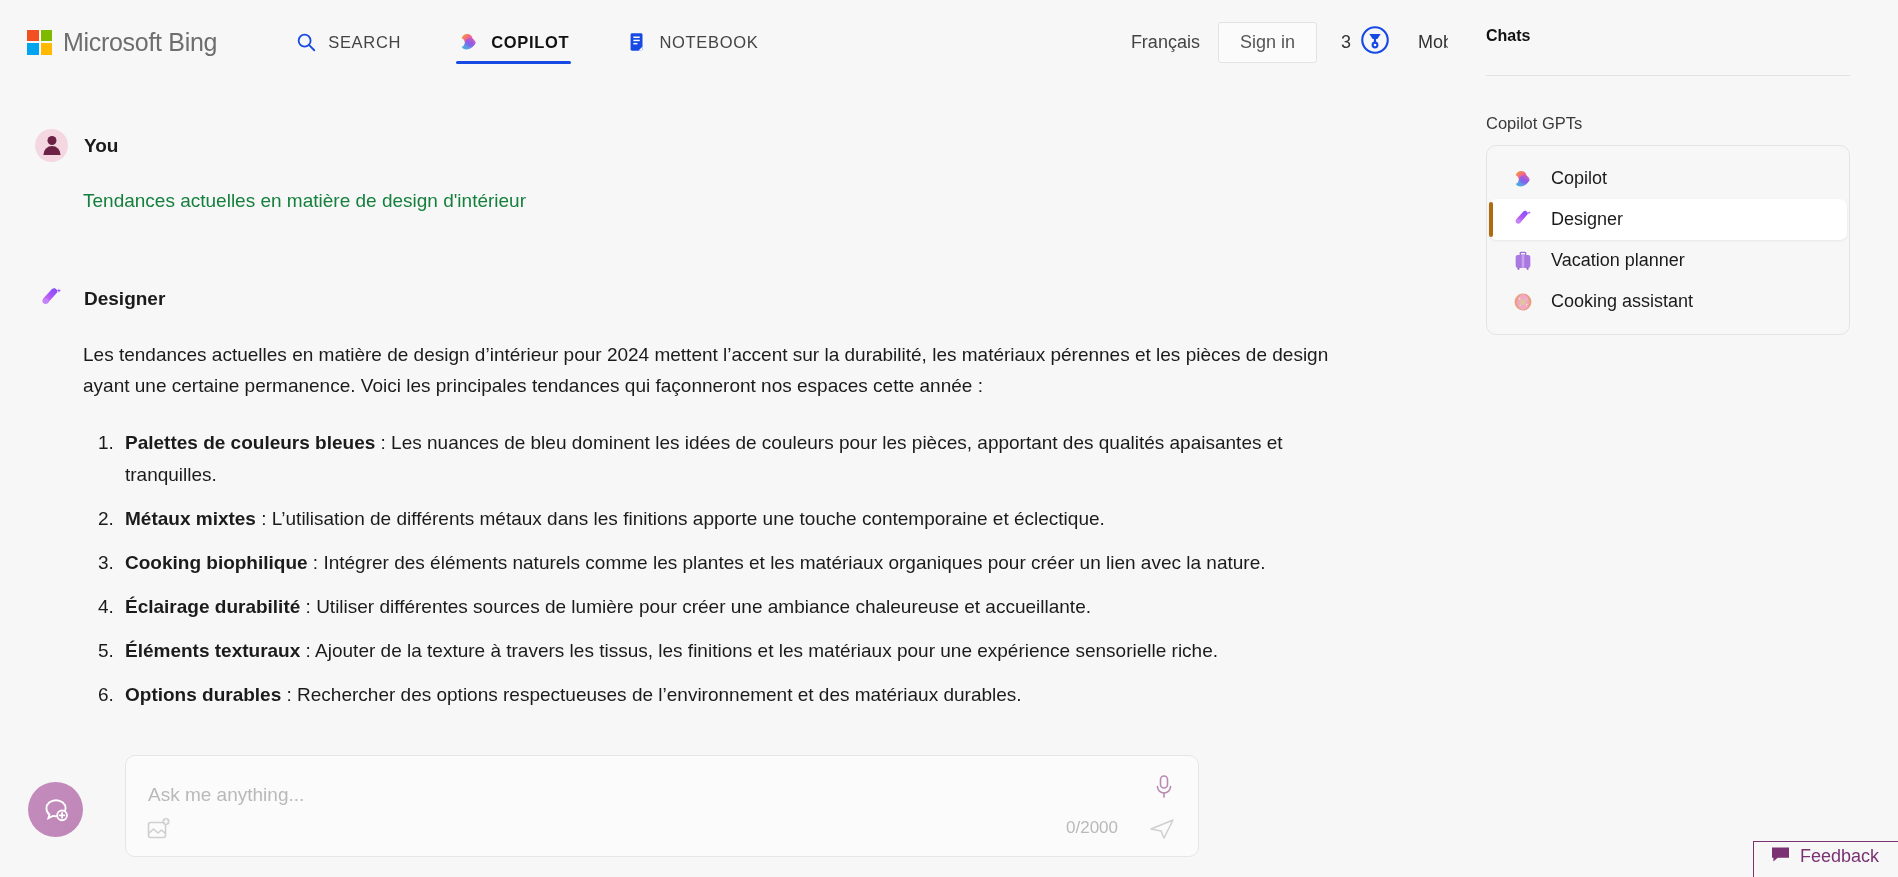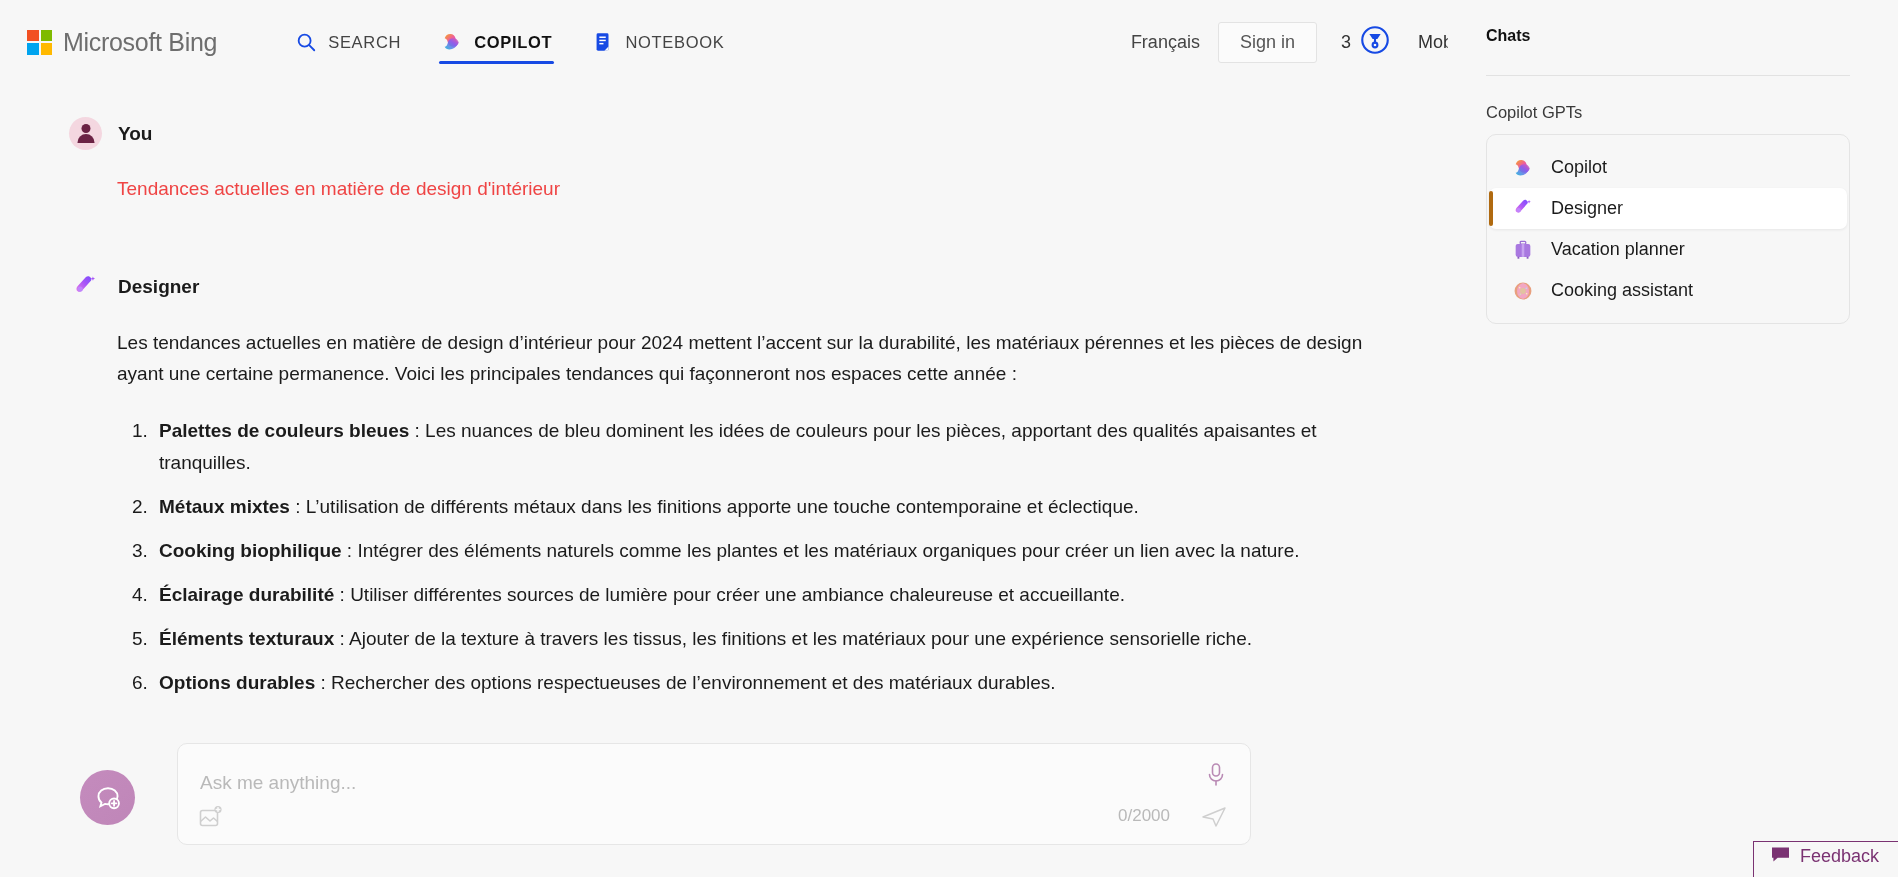--- a/index.html
+++ b/index.html
@@ -31,21 +31,21 @@
   .ms-logo i { display: block; }
   .ms-logo i:nth-child(1) { background: #f25022; }
   .ms-logo i:nth-child(2) { background: #7fba00; }
   .ms-logo i:nth-child(3) { background: #00a4ef; }
   .ms-logo i:nth-child(4) { background: #ffb900; }
   .brand-name {
     font-size: 25px; color: #6e6e6e; letter-spacing: -0.3px;
   }
 
   .nav {
-    display: flex; align-items: flex-start; gap: 0;
+    display: flex; align-items: flex-start; gap: 17px;
     margin-left: 58px; height: 84px;
   }
   .nav-item {
     display: flex; align-items: center; gap: 11px;
     height: 84px; padding: 0 20px;
     cursor: pointer; position: relative;
     color: #444; font-size: 16.5px; letter-spacing: 0.7px;
   }
   .nav-item.active { color: #111; font-weight: bold; }
   .nav-item.active::after {
@@ -88,24 +88,23 @@
     width: 60px; height: 40px; cursor: pointer;
     display: flex; flex-direction: column; justify-content: center;
     align-items: center; gap: 6px;
   }
   .hamburger span {
     display: block; width: 29px; height: 2px; background: #666;
   }
 
   
   .main {
-    position: absolute; top: 72px; left: 0;
+    position: absolute; top: 84px; left: 0;
     width: 1448px; height: 793px;
     overflow: hidden;
-    margin-left: 34px;
   }
   .thread { padding: 45px 0 0 0; }
 
   .msg { padding: 0 85px 0 35px; }
   .msg-head {
     display: flex; align-items: center; gap: 16px;
     margin-bottom: 24px;
   }
   .avatar-user {
     width: 33px; height: 33px; border-radius: 50%;
@@ -125,39 +124,39 @@
     width: 33px; height: 33px; flex: none;
     display: flex; align-items: center; justify-content: center;
   }
   .msg-author { font-size: 19px; font-weight: bold; color: #1b1b1b; }
 
   .msg-body {
     padding-left: 48px;
     font-size: 19px; line-height: 1.62; color: #1b1b1b;
   }
   .msg-body p { margin: 0 0 14px 0; }
-  .msg-user-text { font-size: 19px; color: #ef4444; }
+  .msg-user-text { font-size: 19px; color: #15803d; }
 
   ol.trend-list {
     margin: 26px 0 0 0;
     padding-left: 36px;
   }
   ol.trend-list li {
     margin-bottom: 12px;
     padding-left: 6px;
     line-height: 1.68;
   }
   ol.trend-list li b { font-weight: bold; }
 
   
   .composer-row {
     position: absolute; left: 0; bottom: 20px;
     width: 1448px;
     display: flex; align-items: flex-start;
-    padding-left: 46px;
+    padding-left: 28px;
   }
   .plugin-btn {
     width: 55px; height: 55px; border-radius: 50%; flex: none;
     background: linear-gradient(135deg,#c48bbd,#bf86b8);
     display: flex; align-items: center; justify-content: center;
     cursor: pointer; margin-top: 27px;
   }
   .composer {
     margin-left: 42px;
     width: 1074px; height: 102px;
@@ -199,21 +198,21 @@
     padding: 0 48px 0 38px;
   }
   .sidebar-title {
     font-size: 16px; font-weight: bold; color: #111;
     padding-top: 27px;
   }
   .sidebar-div {
     height: 1px; background: #e2e2e2; margin-top: 30px;
   }
   .sidebar-section-label {
-    font-size: 16.5px; color: #3a3a3a; margin-top: 27px; margin-bottom: 12px;
+    font-size: 16.5px; color: #3a3a3a; margin-top: 38px; margin-bottom: 12px;
   }
   .gpt-card {
     border: 1px solid #e4e4e4; border-radius: 10px;
     background: transparent;
     padding: 12px 0;
   }
   .gpt-item {
     display: flex; align-items: center; gap: 17px;
     height: 41px; padding: 0 18px 0 22px;
     cursor: pointer; position: relative;

